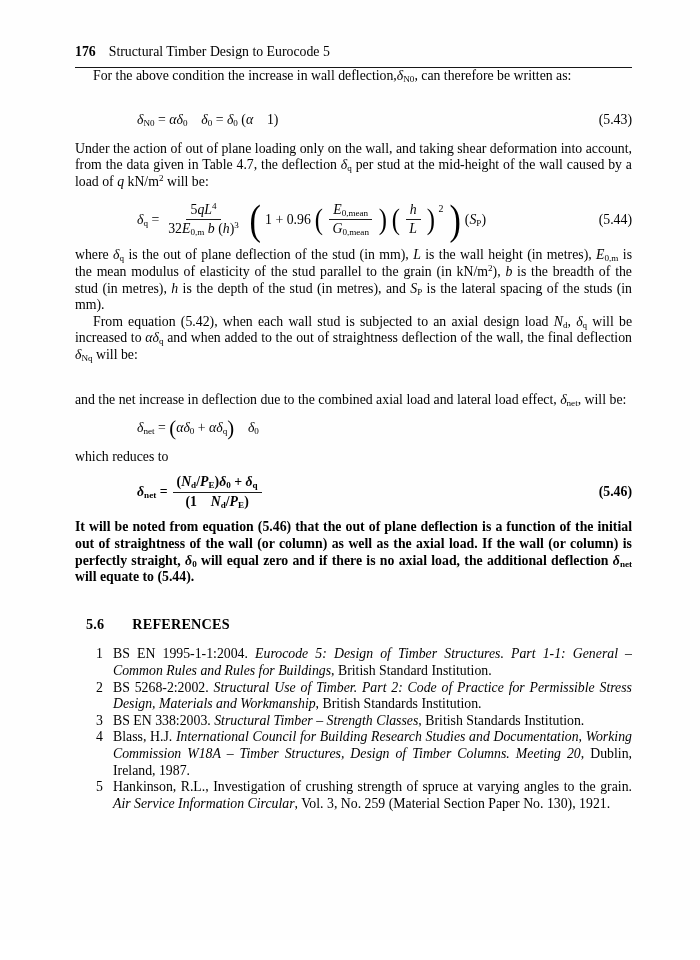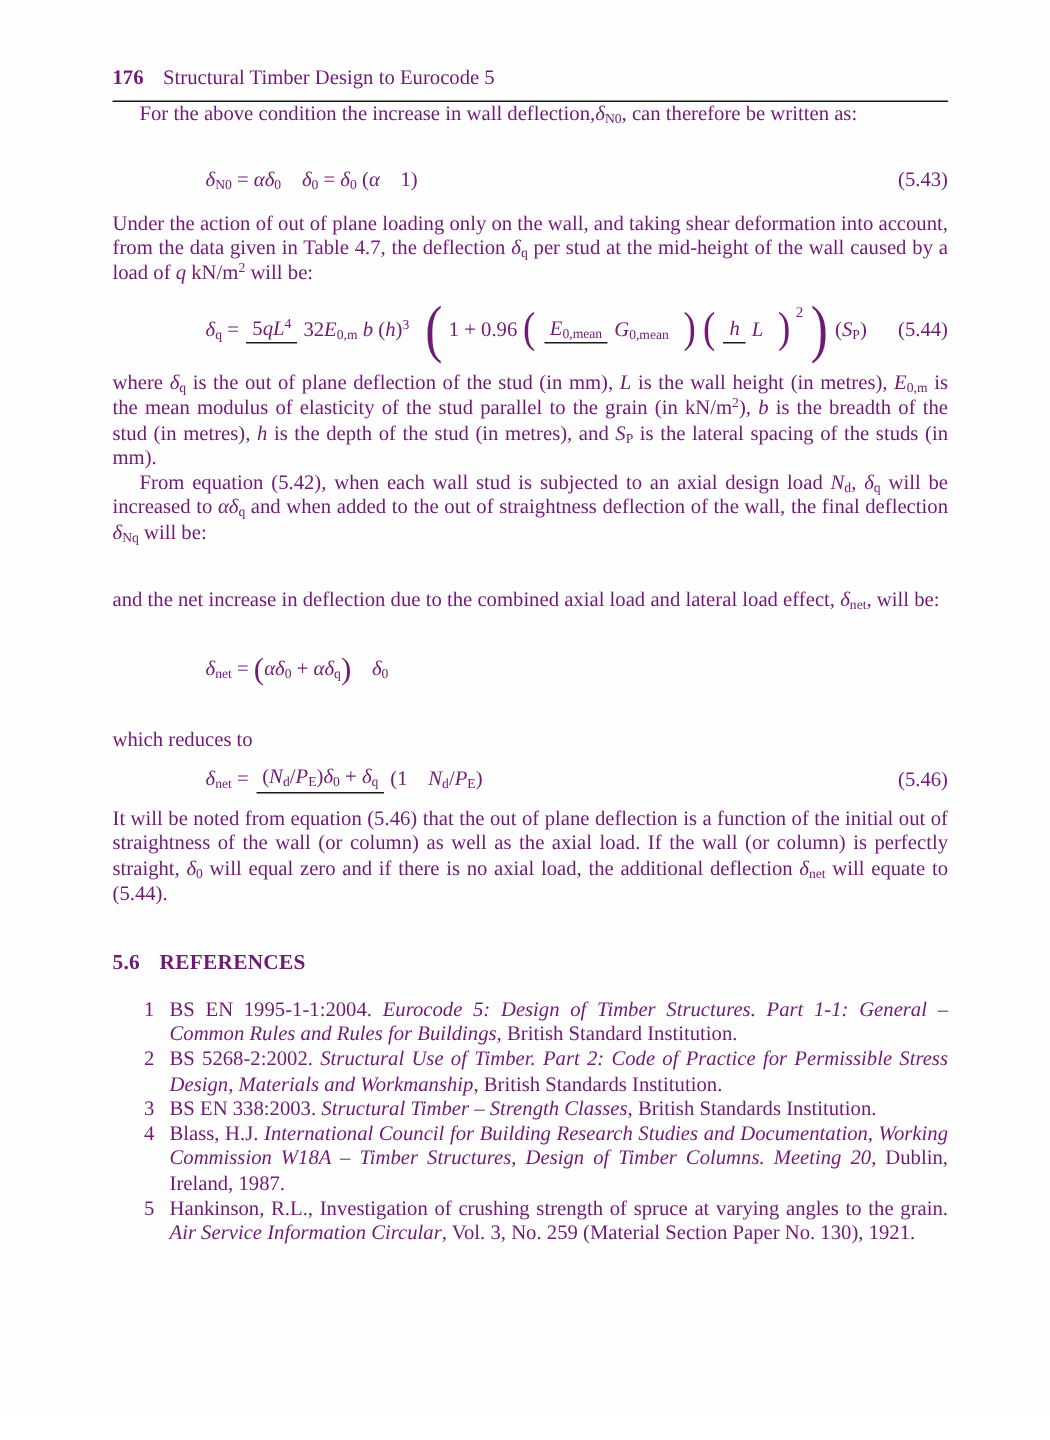--- a/index.html
+++ b/index.html
@@ -1,42 +1,42 @@
 <!DOCTYPE html>
 <html><head>
 <meta charset="utf-8">
 <style>
   html,body{margin:0;padding:0;background:#ffffff;}
   .page{
     position:relative;width:700px;height:940px;background:#fefefe;overflow:hidden;
-    font-family:"Liberation Serif","DejaVu Serif",serif;color:#701a75;
+    font-family:"Liberation Serif","DejaVu Serif",serif;color:#000000;
     font-size:13.8px;line-height:16.6px;
   }
   .content{position:absolute;left:75px;top:44px;width:557px;}
   .hdr{display:flex;align-items:baseline;gap:13px;}
   .pg-num{font-weight:700;}
   .rule{border-top:1.6px solid #171717;margin-top:6px;}
   p{margin:0;text-align:justify;}
   .indent{text-indent:18px;}
   .ii{font-style:italic;}
   sub{font-size:66%;line-height:0;vertical-align:-0.25em;}
   sup{font-size:66%;line-height:0;vertical-align:0.5em;}
   .eq{position:relative;padding-left:62px;text-align:left;}
   .eq-num{position:absolute;right:0;top:50%;transform:translateY(-50%);}
-  .mt17{} .mt12{margin-top:28px;} .mt8{margin-top:8px;} .mt13{margin-top:30px;}
-  .mt9{margin-top:9px;} .mt16{margin-top:16px;} .mt6{margin-top:6px;} .mb12{margin-bottom:12px;}
+  .mt17{} .mt12{margin-top:28px;} .mt8{margin-top:8px;} .mt13{margin-top:12px;}
+  .mt9{margin-top:9px;font-weight:bold;} .mt16{margin-top:16px;} .mt6{margin-top:6px;} .mb12{margin-bottom:12px;}
   .eq-row{display:inline-flex;align-items:center;gap:3px;vertical-align:middle;}
-  .frac{display:inline-flex;align-items:flex-start;margin:0 2px;}
+  .frac{display:inline-flex;flex-direction:column;align-items:center;margin:0 2px;}
   .fnum{padding:0 4px 1px;border-bottom:1.2px solid #1b1b1b;white-space:nowrap;text-align:center;}
   .fden{padding:1px 4px 0;white-space:nowrap;text-align:center;}
   .bigp{font-size:310%;line-height:1;font-weight:400;transform:scaleX(0.8);display:inline-block;}
   .medp{font-size:210%;line-height:1;transform:scaleX(0.85);display:inline-block;}
   .expo{font-size:72%;align-self:flex-start;margin:2px 1px 0 0;}
   .medpr{font-size:150%;line-height:0;vertical-align:-0.14em;}
-  .ref-head{display:flex;gap:13px;font-size:14.2px;font-weight:700;margin:30px 0 0 0;letter-spacing:0.2px;}
+  .ref-head{display:flex;gap:28px;font-size:14.2px;font-weight:700;margin:30px 0 0 11px;letter-spacing:0.2px;}
   .ref-list{margin-top:14px;}
   .ref{position:relative;padding-left:38px;text-align:justify;}
   .ref-num{position:absolute;left:21px;}
 </style>
 </head>
 <body>
 
 <div class="page">
   <div class="content">
 

